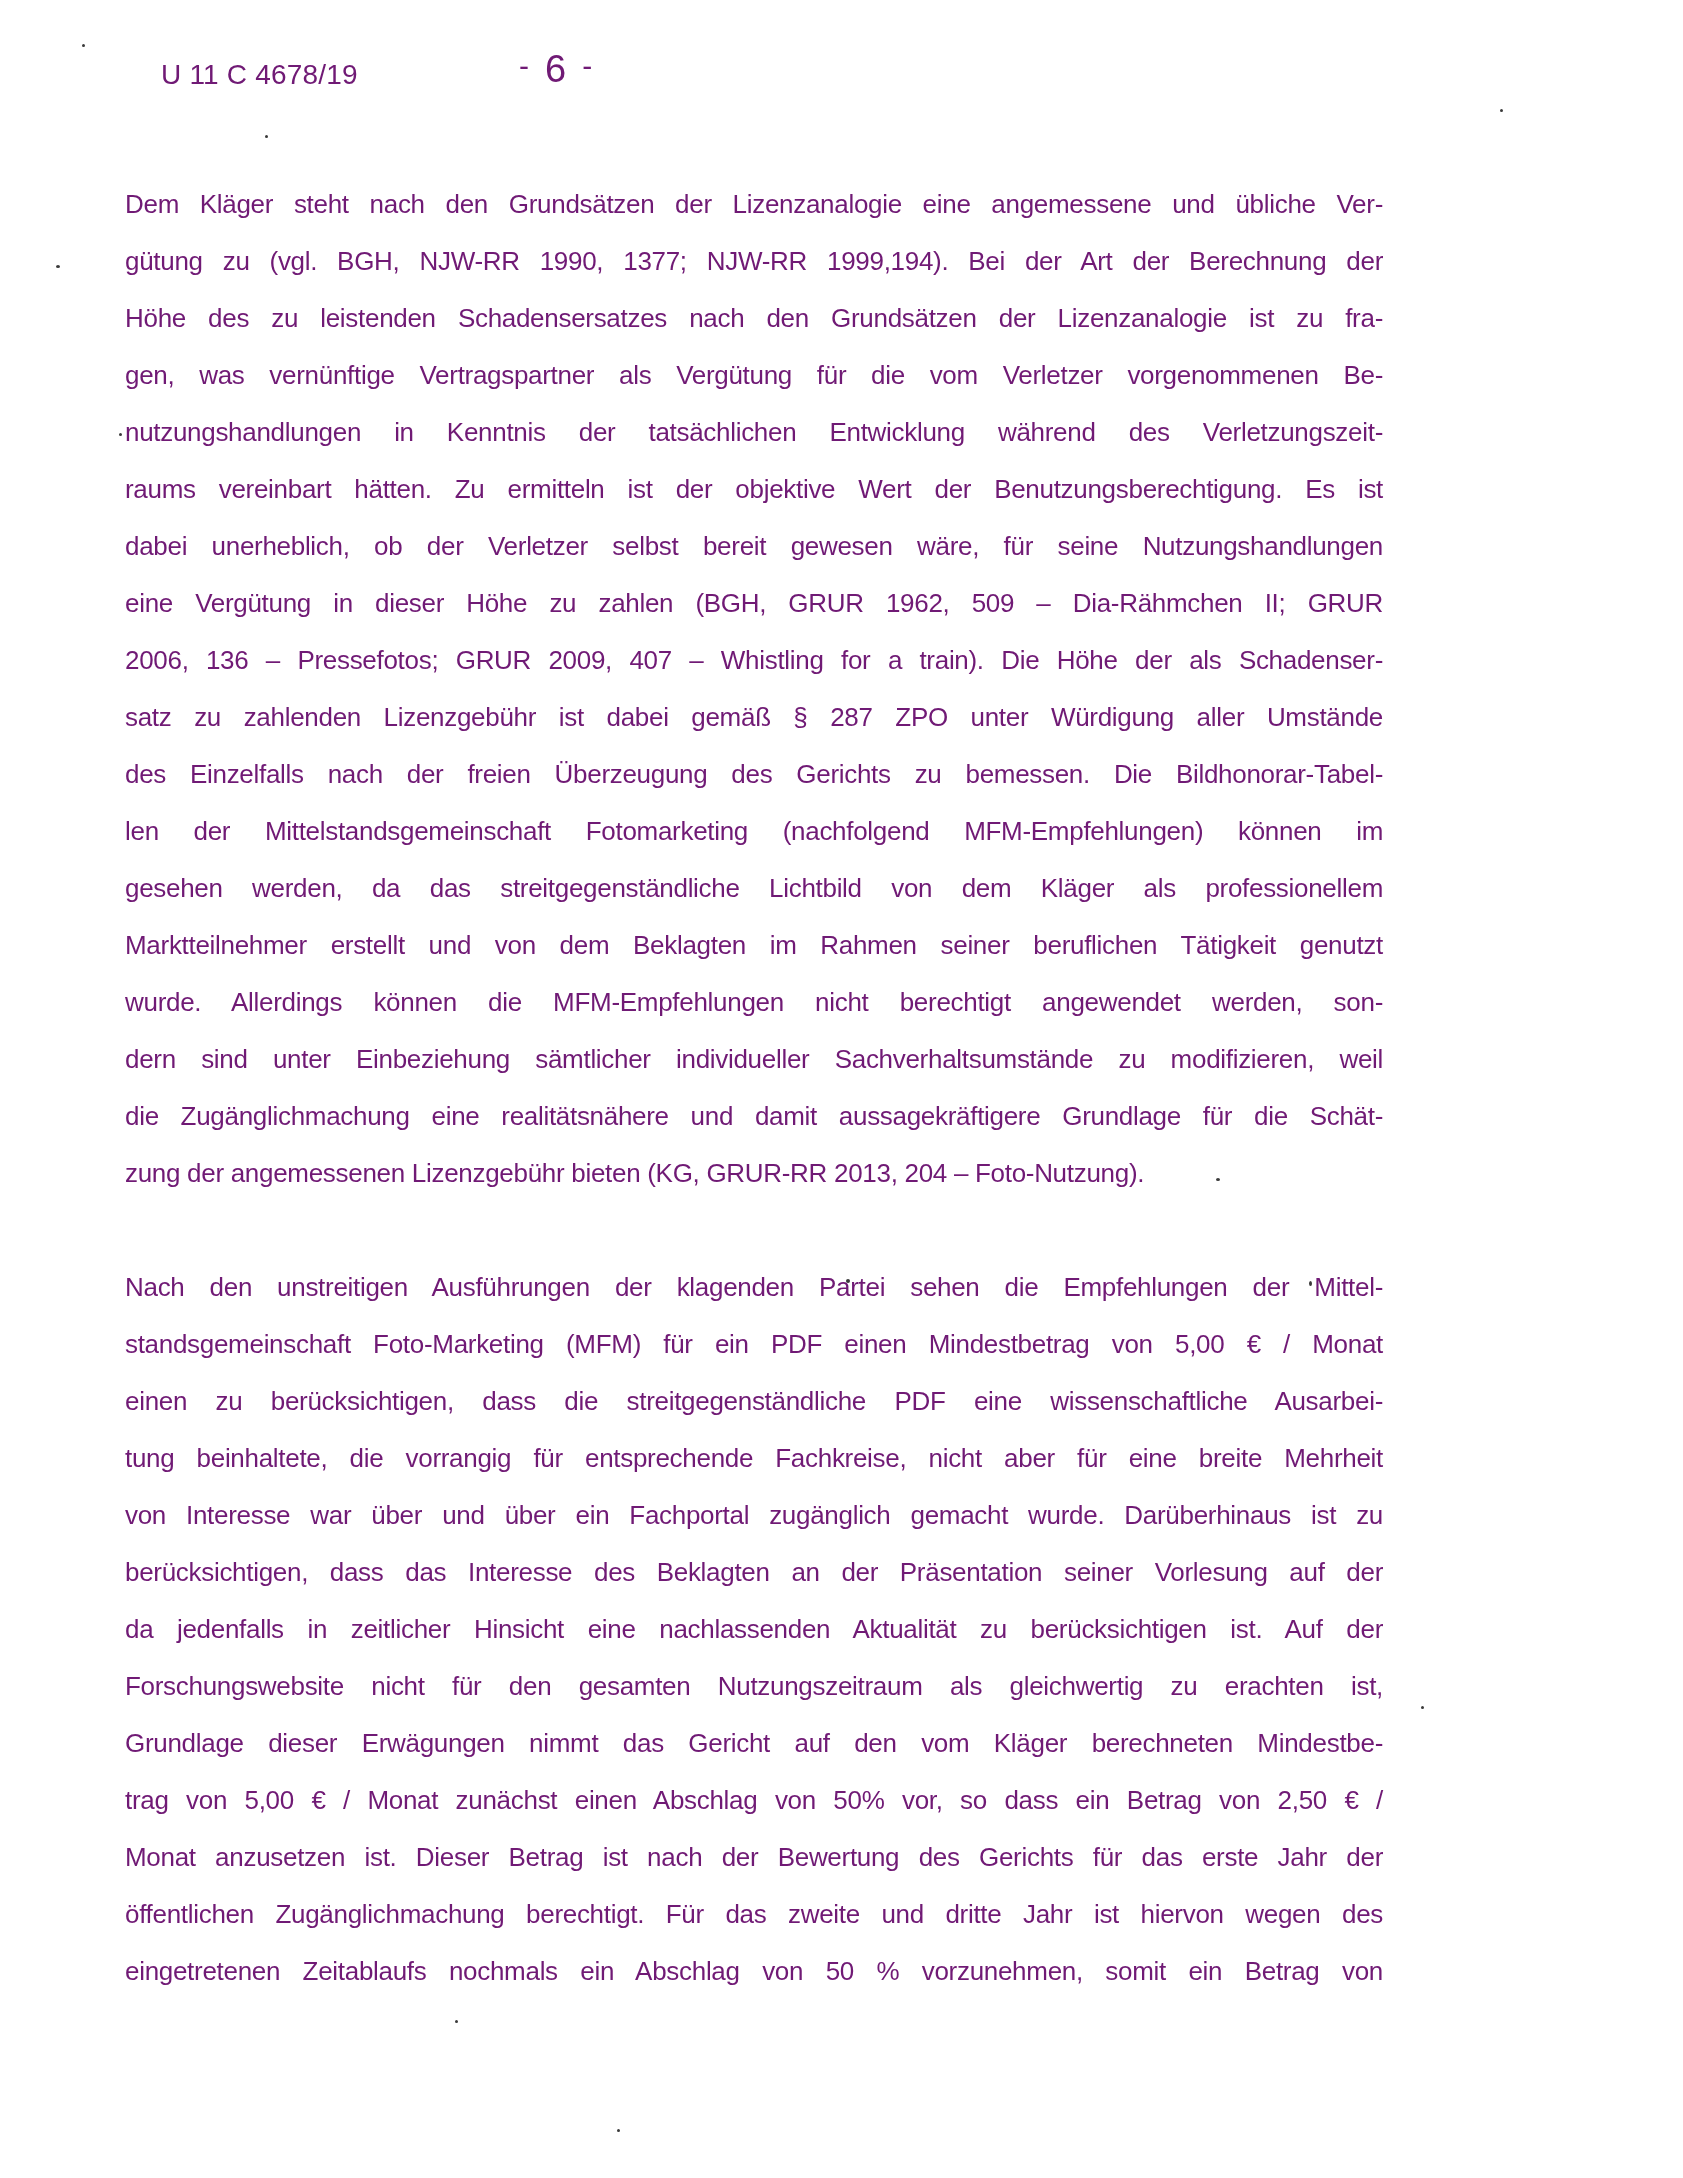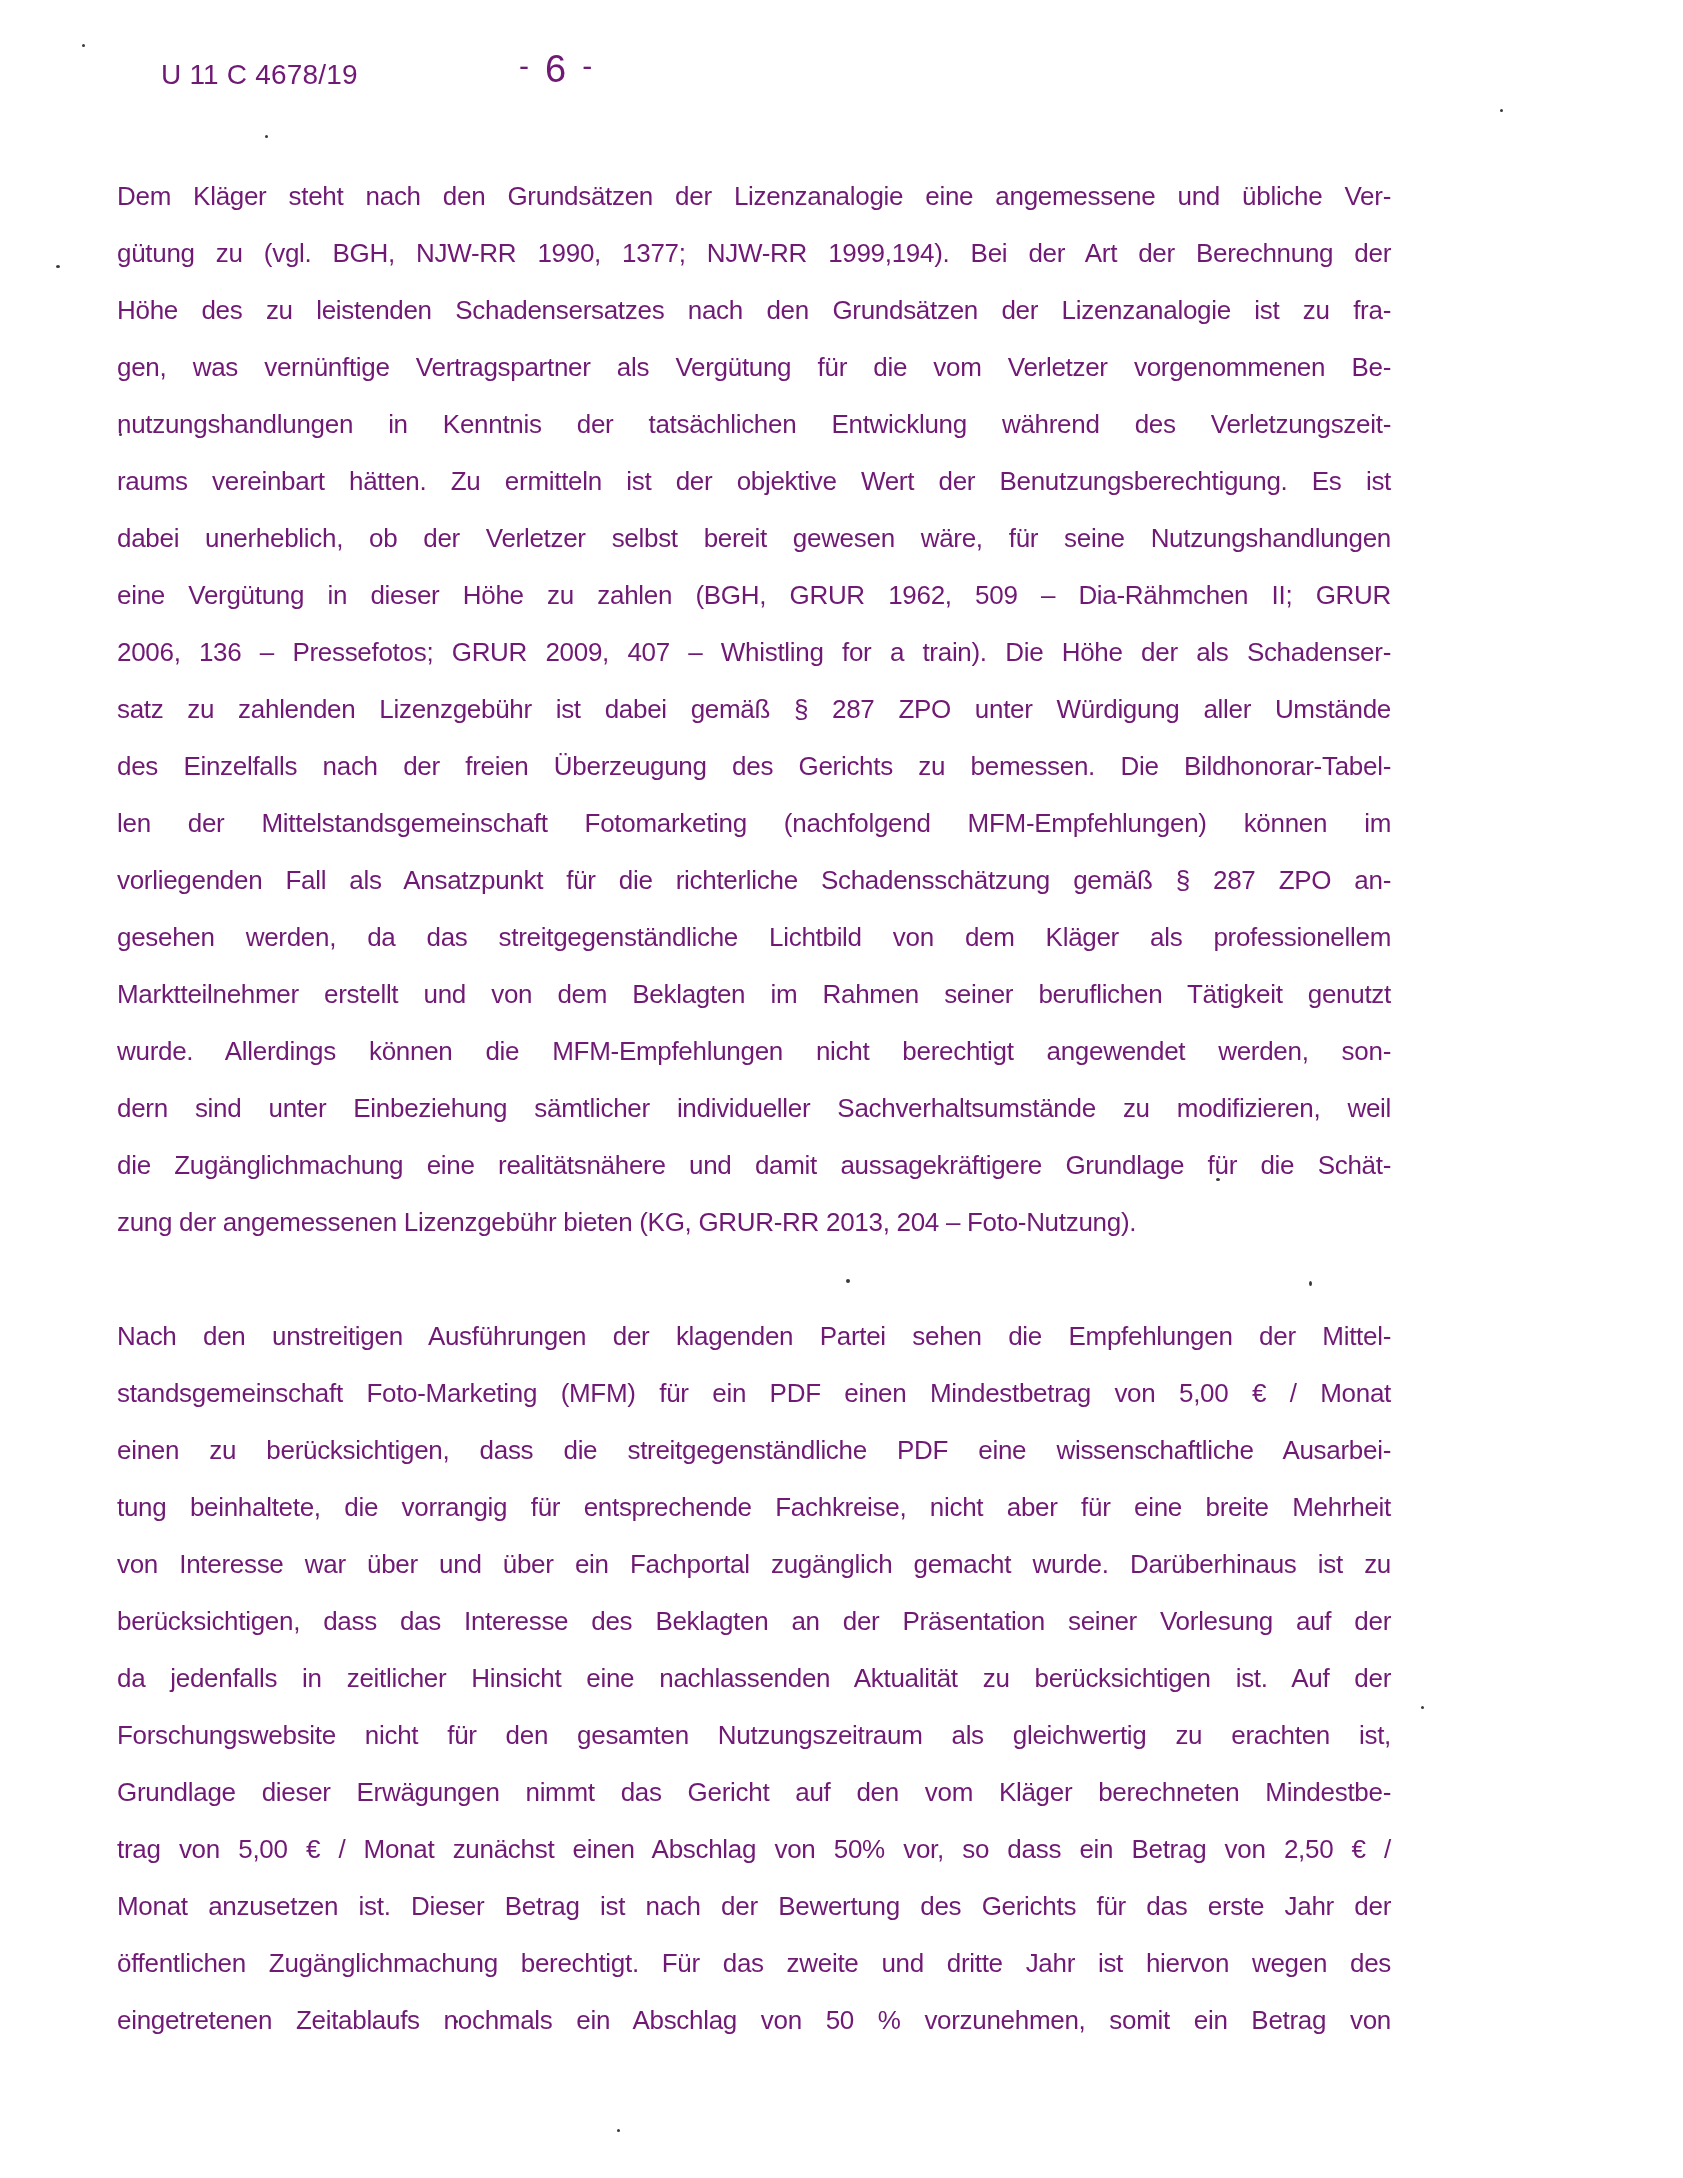--- a/index.html
+++ b/index.html
@@ -43,21 +43,21 @@
     font-size: 38px;
     line-height: 1;
   }
   
   .doc-body {
     position: absolute;
     left: 117px;
     top: 168px;
     width: 1274px;
   }
-  .paragraph { margin: 0; }
+  .paragraph { margin: 8px; }
   .paragraph + .paragraph { margin-top: 57px; }
   .text-line {
     height: 57px;
     line-height: 57px;
     font-size: 26px;
     letter-spacing: -0.3px;
     text-align: justify;
     text-align-last: justify;
     white-space: normal;
     overflow: visible;
@@ -92,21 +92,20 @@
         <div class="text-line">Höhe des zu leistenden Schadensersatzes nach den Grundsätzen der Lizenzanalogie ist zu fra-</div>
         <div class="text-line">gen, was vernünftige Vertragspartner als Vergütung für die vom Verletzer vorgenommenen Be-</div>
         <div class="text-line">nutzungshandlungen in Kenntnis der tatsächlichen Entwicklung während des Verletzungszeit-</div>
         <div class="text-line">raums vereinbart hätten. Zu ermitteln ist der objektive Wert der Benutzungsberechtigung. Es ist</div>
         <div class="text-line">dabei unerheblich, ob der Verletzer selbst bereit gewesen wäre, für seine Nutzungshandlungen</div>
         <div class="text-line">eine Vergütung in dieser Höhe zu zahlen (BGH, GRUR 1962, 509 – Dia-Rähmchen II; GRUR</div>
         <div class="text-line">2006, 136 – Pressefotos; GRUR 2009, 407 – Whistling for a train). Die Höhe der als Schadenser-</div>
         <div class="text-line">satz zu zahlenden Lizenzgebühr ist dabei gemäß § 287 ZPO unter Würdigung aller Umstände</div>
         <div class="text-line">des Einzelfalls nach der freien Überzeugung des Gerichts zu bemessen. Die Bildhonorar-Tabel-</div>
         <div class="text-line">len der Mittelstandsgemeinschaft Fotomarketing (nachfolgend MFM-Empfehlungen) können im</div>
-        <div class="text-line">vorliegenden Fall als Ansatzpunkt für die richterliche Schadensschätzung gemäß § 287 ZPO an-</div>
         <div class="text-line">gesehen werden, da das streitgegenständliche Lichtbild von dem Kläger als professionellem</div>
         <div class="text-line">Marktteilnehmer erstellt und von dem Beklagten im Rahmen seiner beruflichen Tätigkeit genutzt</div>
         <div class="text-line">wurde. Allerdings können die MFM-Empfehlungen nicht berechtigt angewendet werden, son-</div>
         <div class="text-line">dern sind unter Einbeziehung sämtlicher individueller Sachverhaltsumstände zu modifizieren, weil</div>
         <div class="text-line">die Zugänglichmachung eine realitätsnähere und damit aussagekräftigere Grundlage für die Schät-</div>
         <div class="text-line line-end">zung der angemessenen Lizenzgebühr bieten (KG, GRUR-RR 2013, 204 – Foto-Nutzung).</div>
       </div>
     <div class="paragraph">
         <div class="text-line">Nach den unstreitigen Ausführungen der klagenden Partei sehen die Empfehlungen der Mittel-</div>
         <div class="text-line">standsgemeinschaft Foto-Marketing (MFM) für ein PDF einen Mindestbetrag von 5,00 € / Monat</div>

